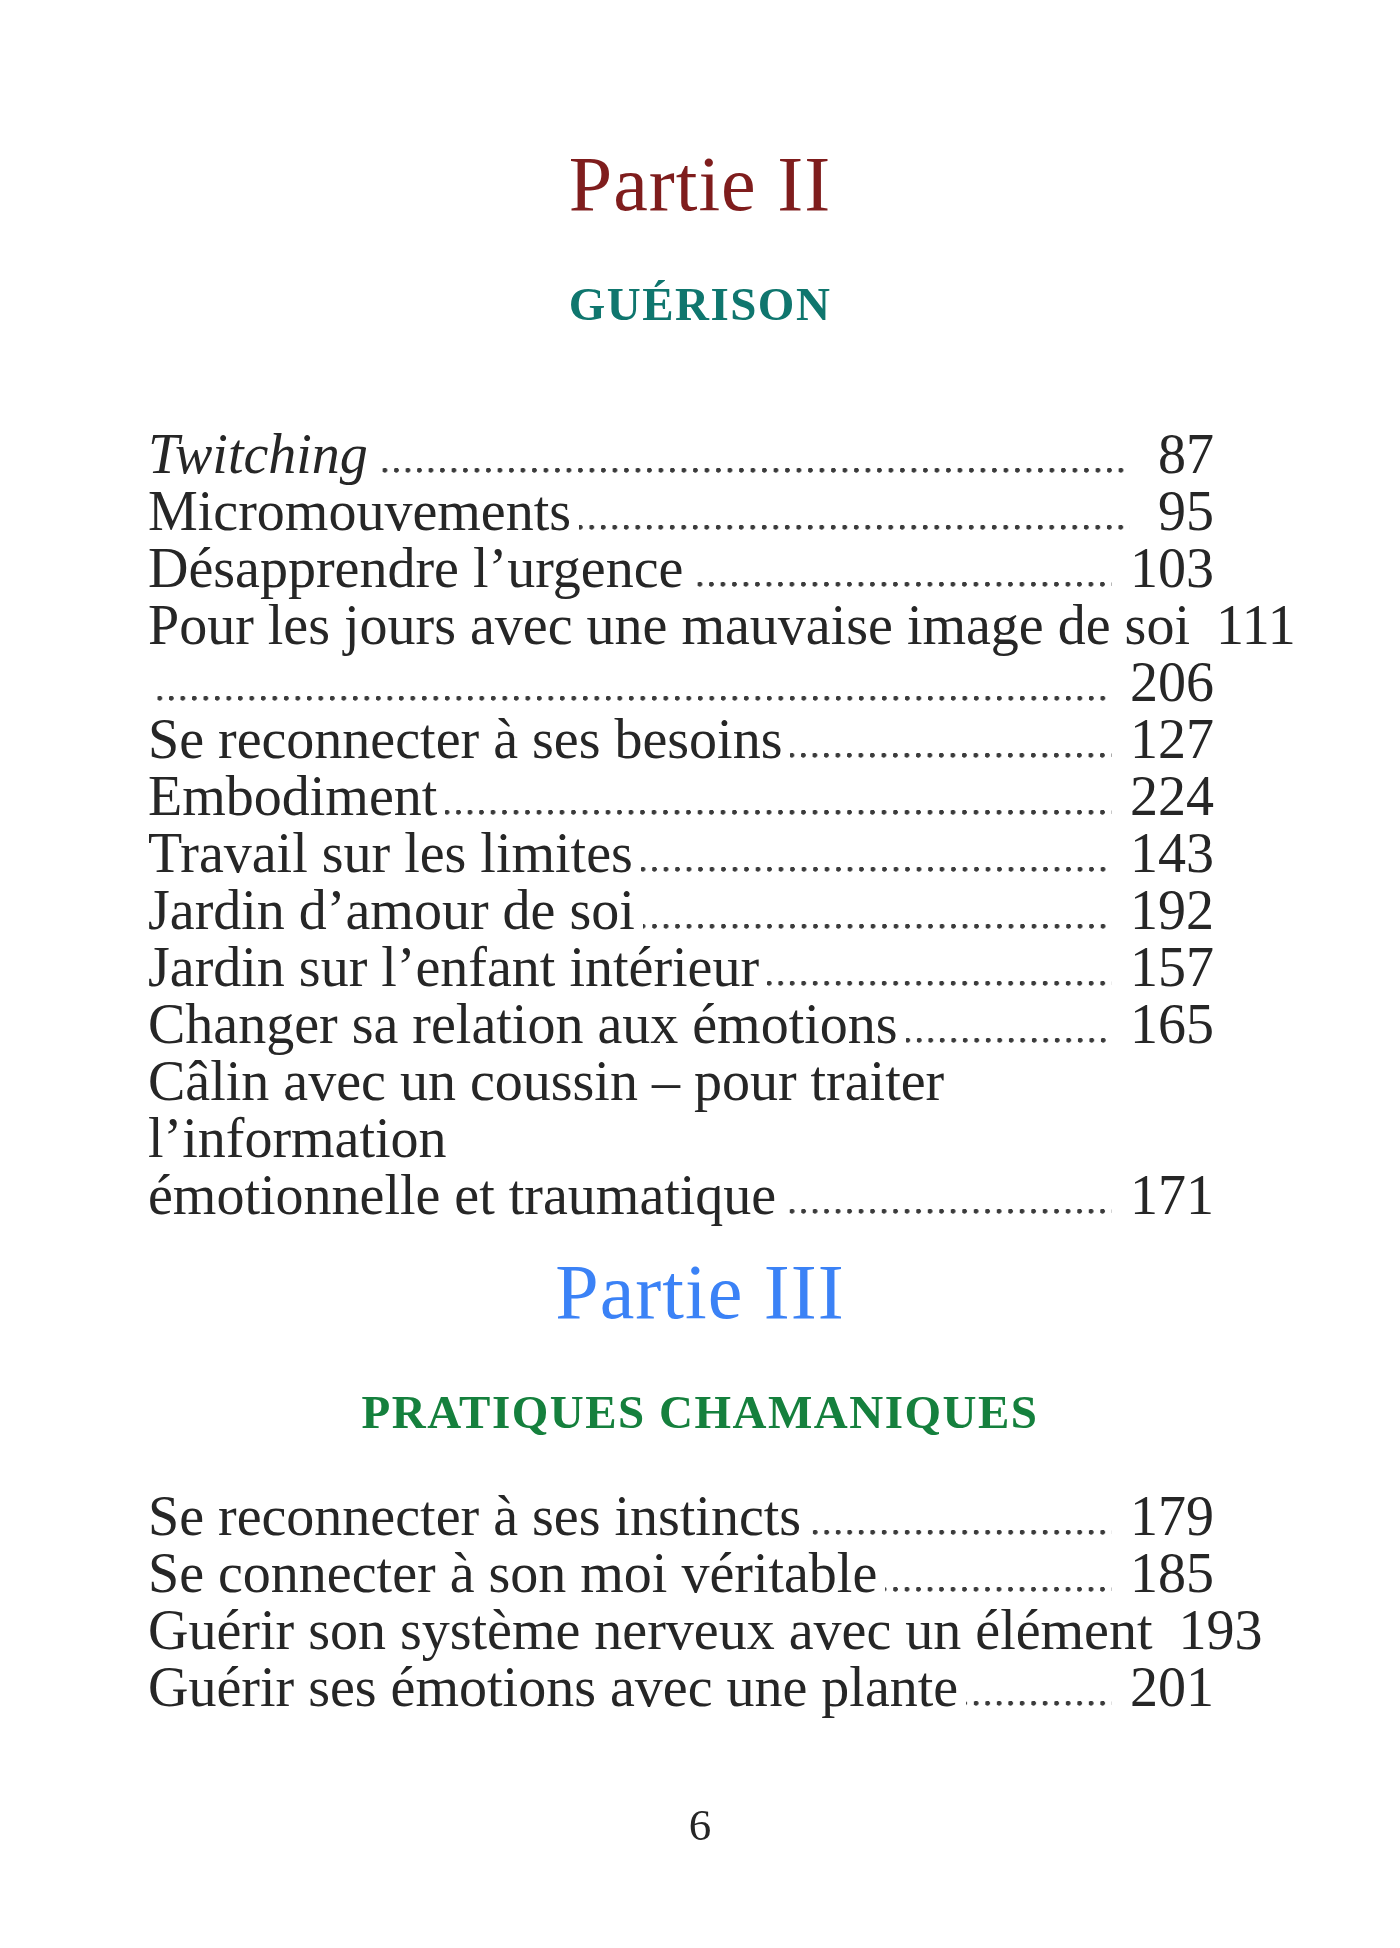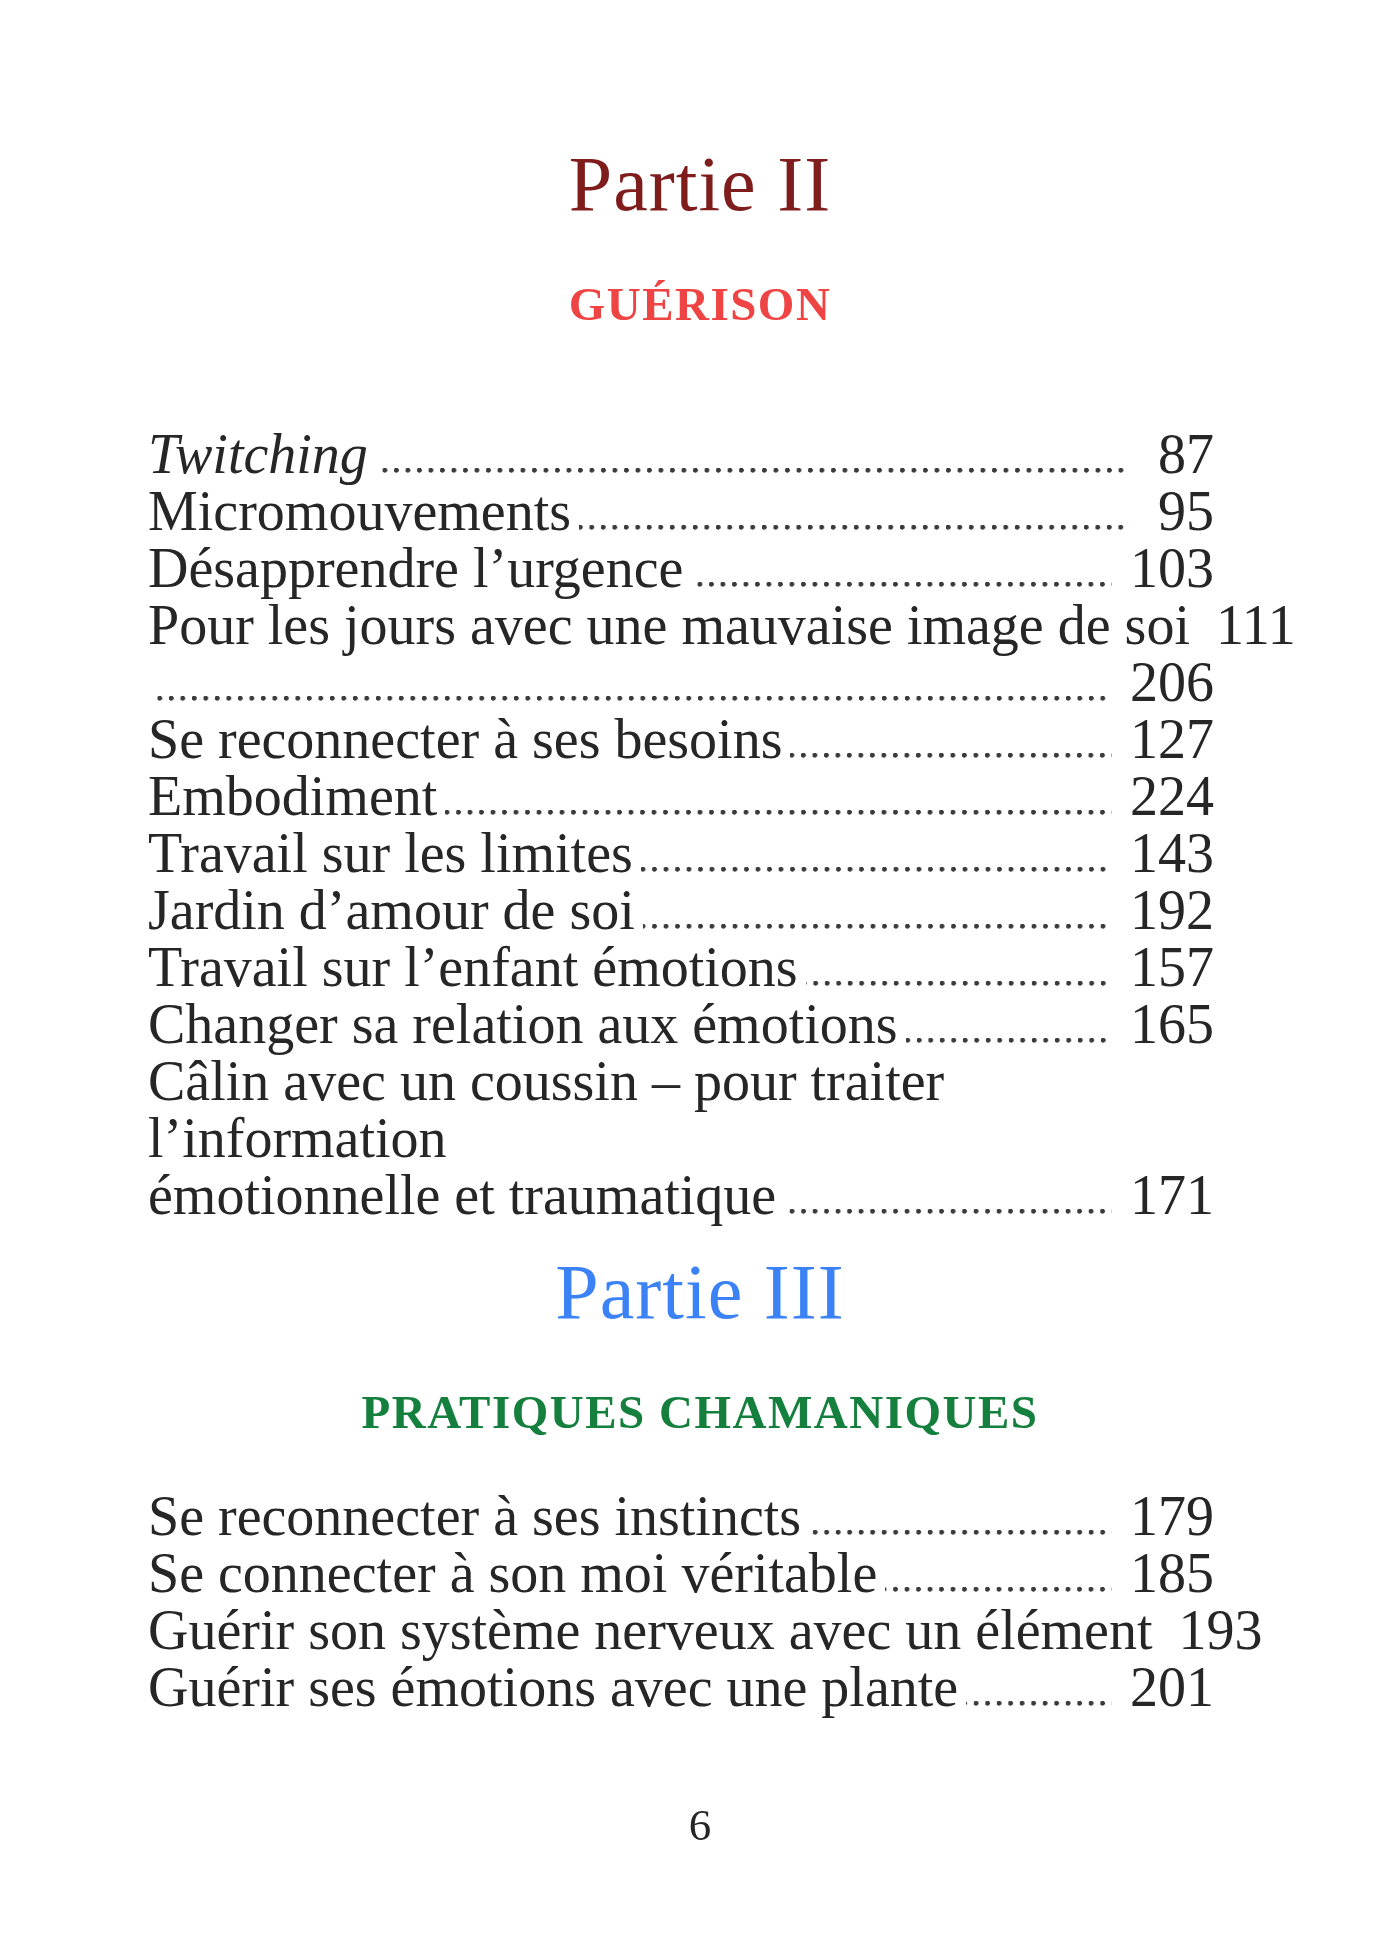--- a/index.html
+++ b/index.html
@@ -63,21 +63,21 @@
     line-height: 50px;
   }
 </style>
 </head>
 <body>
 
 <div class="page">
   <div id="sections">
       <section class="part part-partie-2">
         <h1 class="part-title" style="color: #7f1d1d;">Partie II</h1>
-        <h2 class="part-subtitle" style="color: #ef4444;">GUÉRISON</h2>
+        <h2 class="part-subtitle" style="color: #0f766e;">GUÉRISON</h2>
         <div class="toc">
           <div class="toc-row">
             <span class="toc-label italic">Twitching</span>
             <span class="leader"></span>
             <span class="toc-page">87</span>
           </div>
           <div class="toc-row">
             <span class="toc-label">Micromouvements</span>
             <span class="leader"></span>
             <span class="toc-page">95</span>
@@ -110,21 +110,21 @@
             <span class="toc-label">Travail sur les limites</span>
             <span class="leader"></span>
             <span class="toc-page">143</span>
           </div>
           <div class="toc-row">
             <span class="toc-label">Jardin d’amour de soi</span>
             <span class="leader"></span>
             <span class="toc-page">192</span>
           </div>
           <div class="toc-row">
-            <span class="toc-label">Travail sur l’enfant émotions</span>
+            <span class="toc-label">Jardin sur l’enfant intérieur</span>
             <span class="leader"></span>
             <span class="toc-page">157</span>
           </div>
           <div class="toc-row">
             <span class="toc-label">Changer sa relation aux émotions</span>
             <span class="leader"></span>
             <span class="toc-page">165</span>
           </div>
           <div class="toc-row wrap-first">Câlin avec un coussin – pour traiter l’information</div>
           <div class="toc-row">

